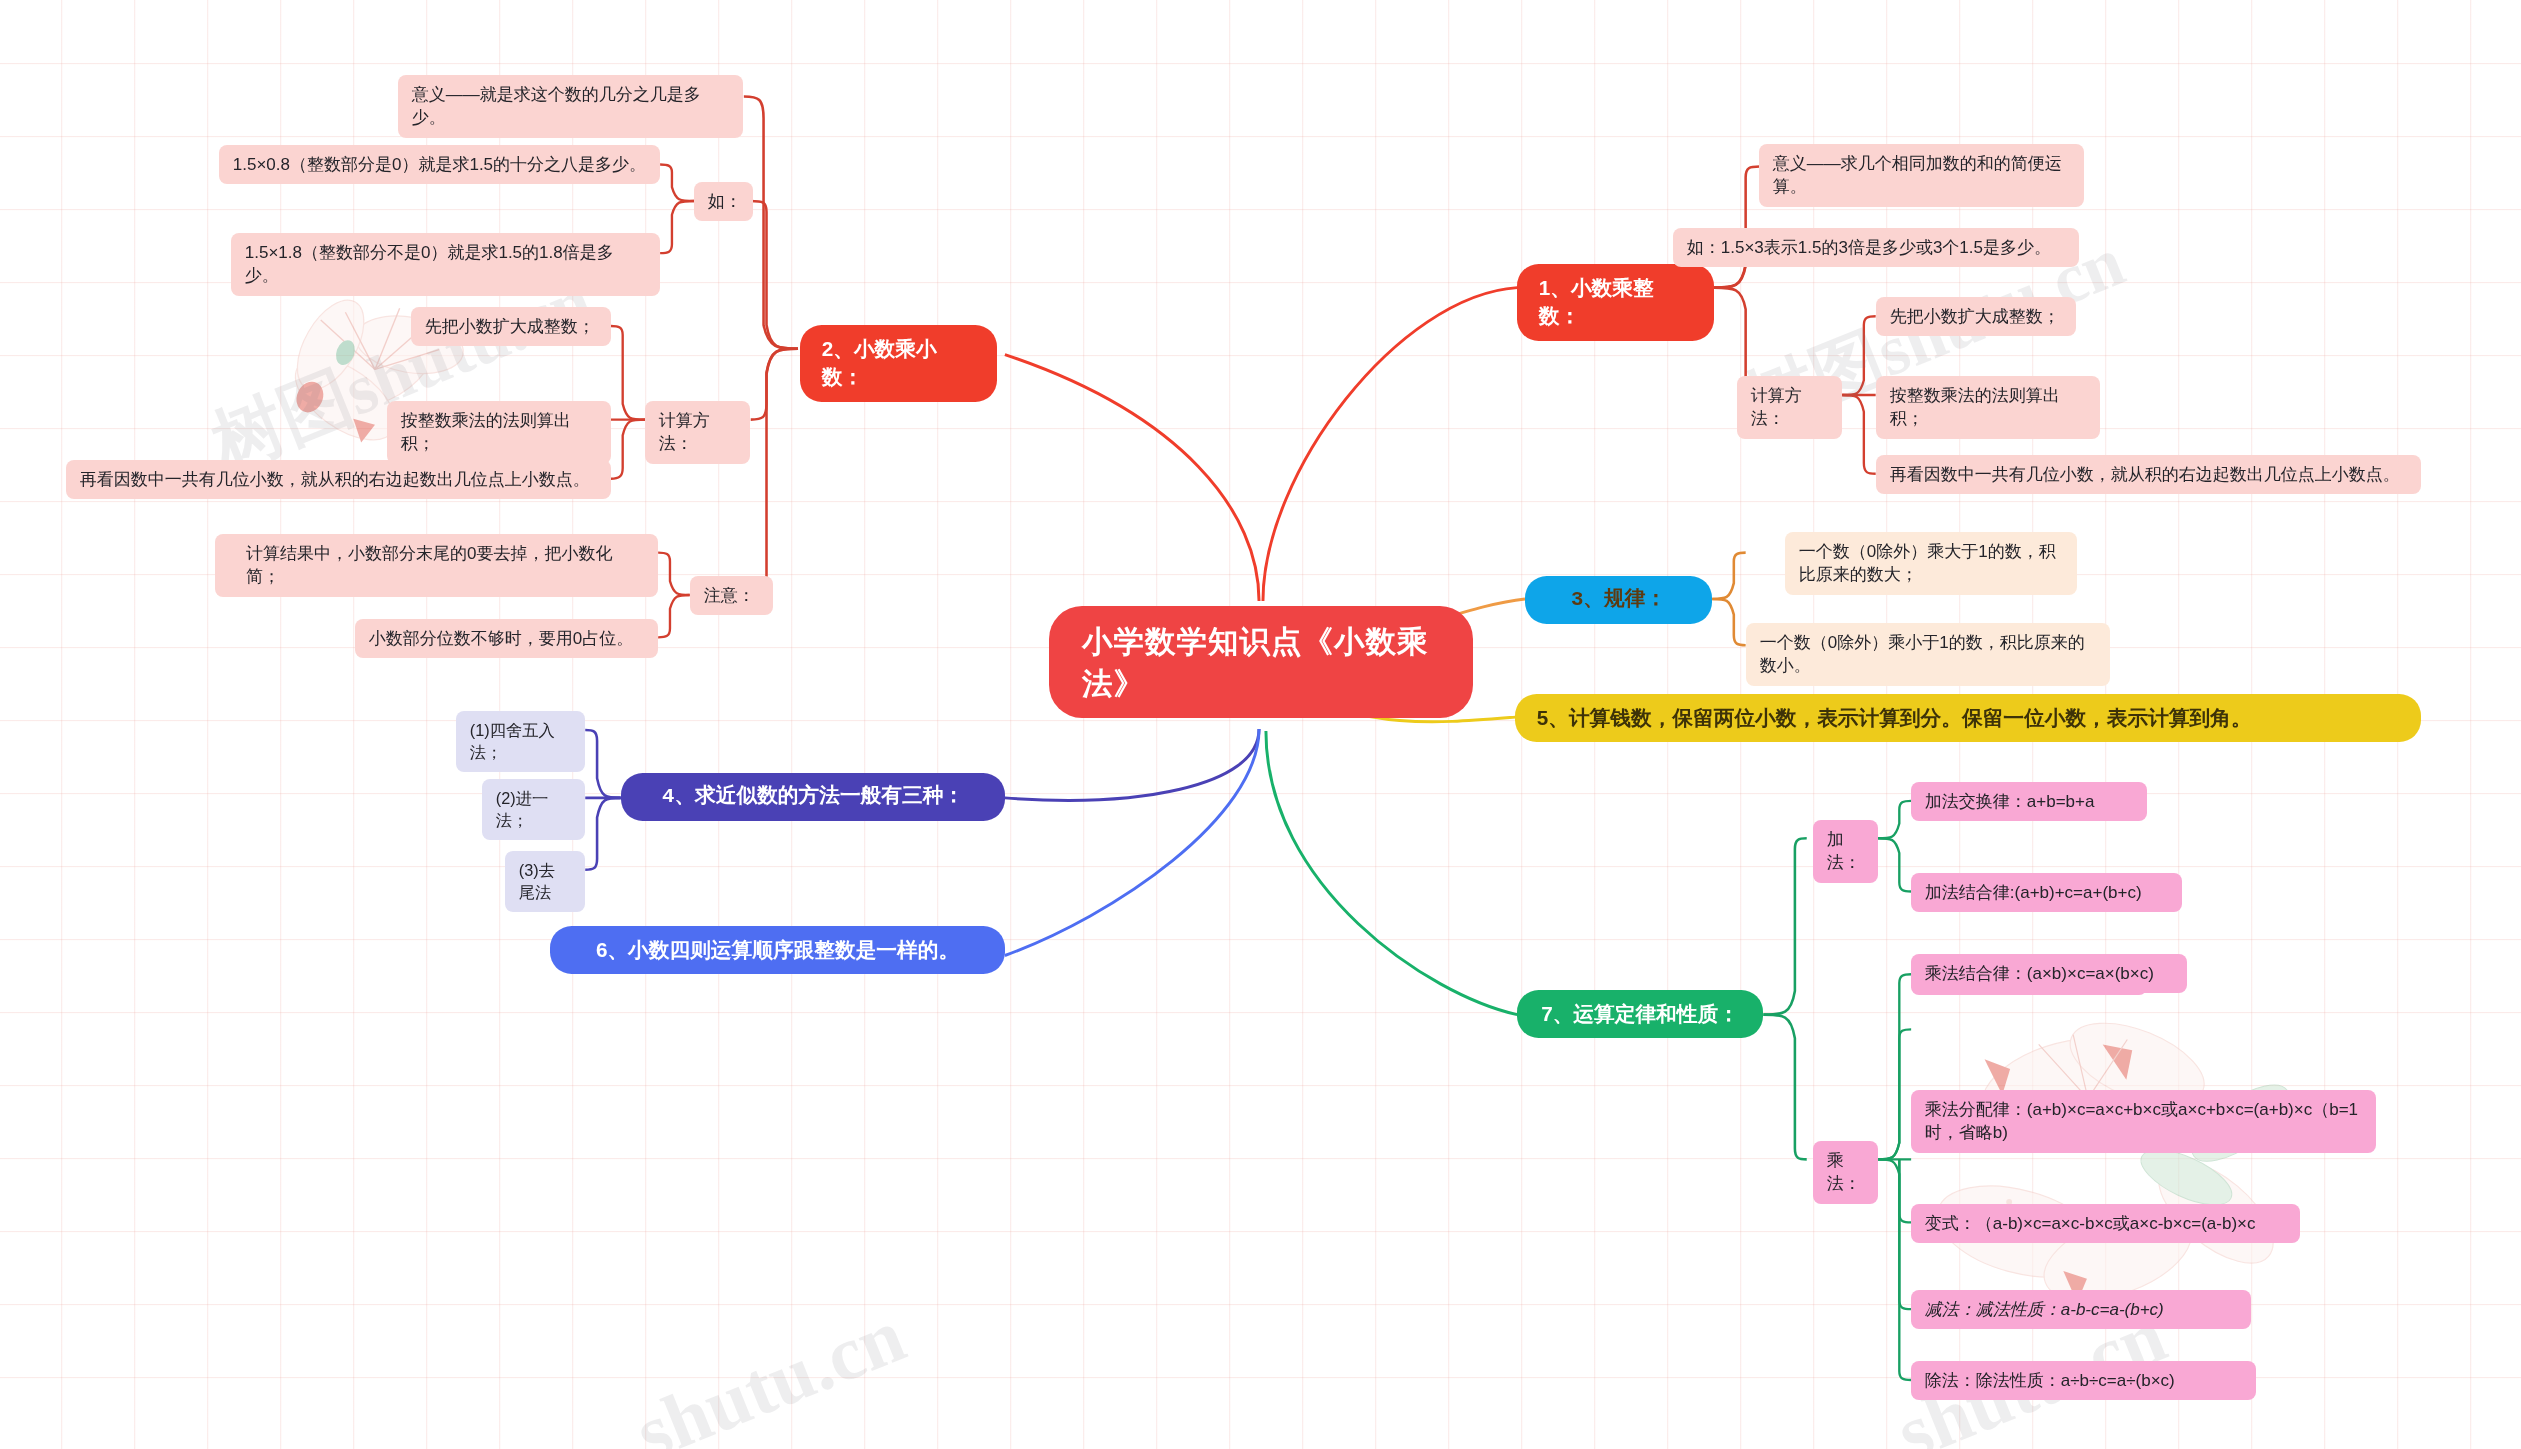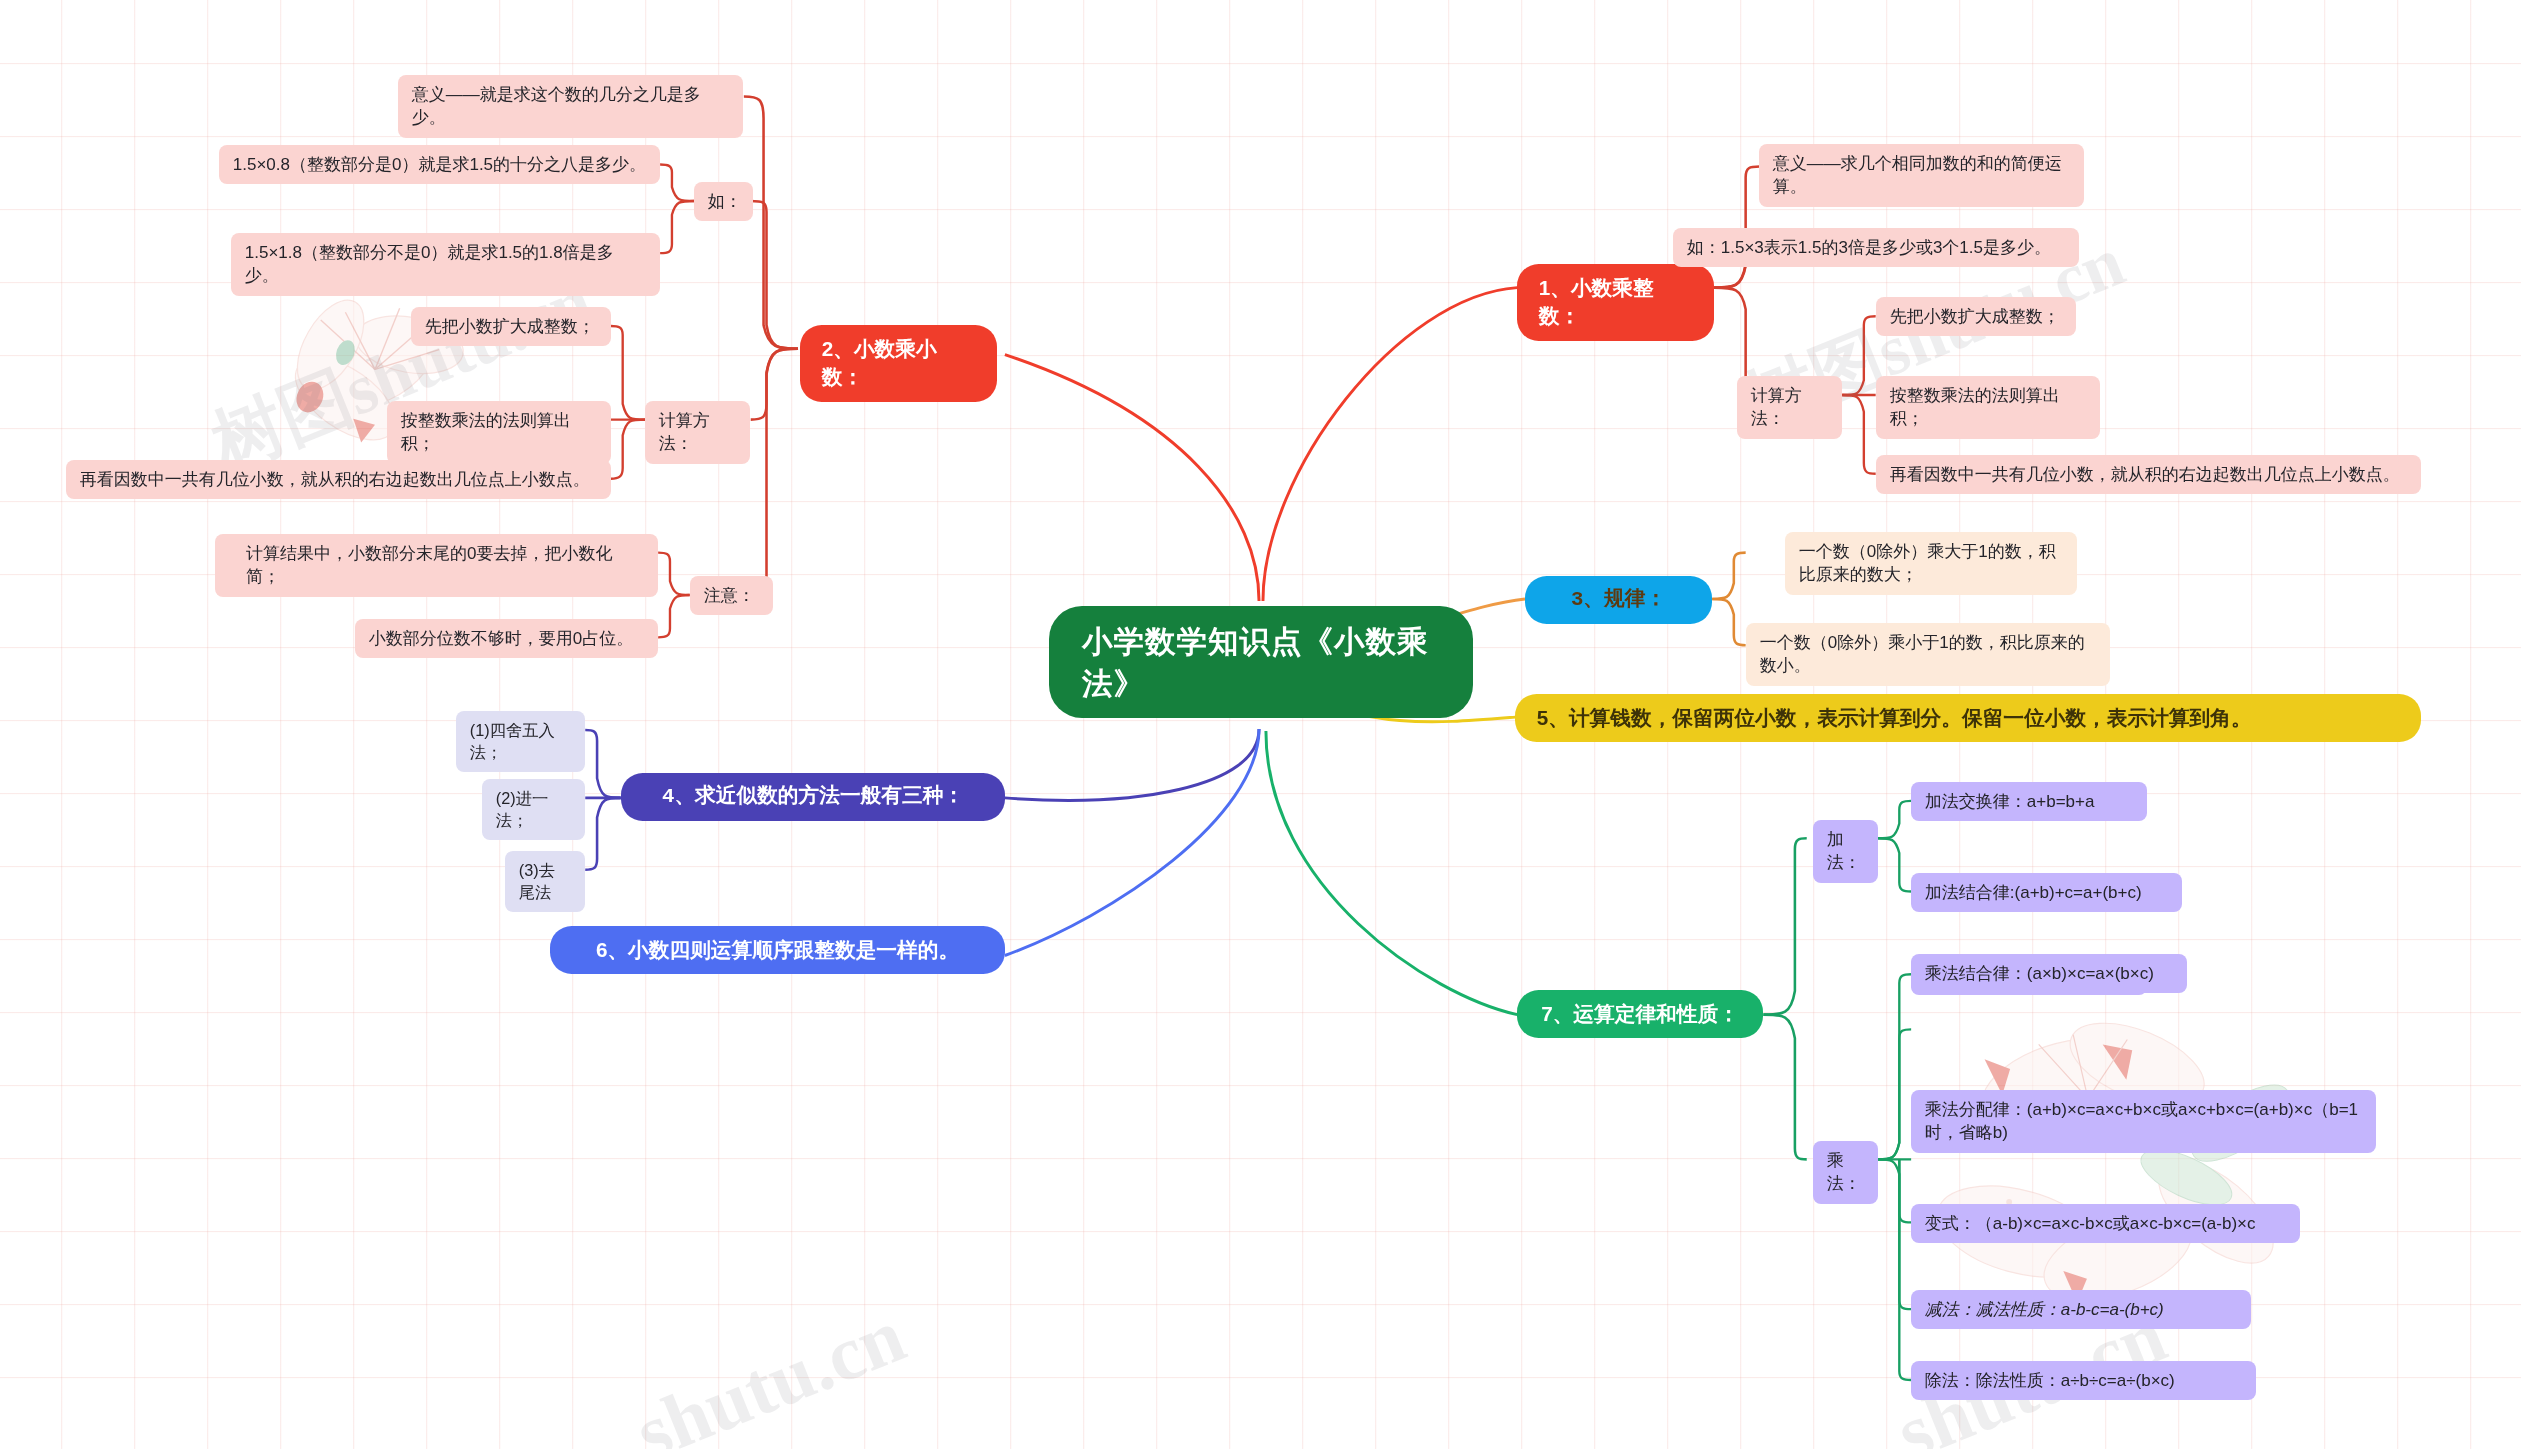--- a/index.html
+++ b/index.html
@@ -25,42 +25,42 @@
 
   .node{
     position:absolute;
     box-sizing:border-box;
     display:flex;align-items:center;
     white-space:pre-wrap;
     line-height:1.38;
   }
   
   .n-root{
-    background:#15803d;color:#ffffff;
+    background:#ef4444;color:#ffffff;
     border-radius:33px;
     font-size:30.5px;font-weight:600;
     padding:13.8px 33px;
     letter-spacing:1px;
     justify-content:center;
   }
   
   .pill{border-radius:21.7px;color:#ffffff;font-size:20.7px;font-weight:600;padding:9.9px 21.7px;}
   .pill-red   {background:#f03d2b;}
   .pill-orange{background:#0ea5e9;color:#5d3a10;font-family:Liberation Mono, monospace;}
   .pill-yellow{background:#edcb1b;color:#3d3208;}
   .pill-indigo{background:#4a41b5;}
   .pill-blue  {background:#4e6ef2;}
   .pill-green {background:#18b16a;}
 
   
   .leaf{border-radius:8px;font-size:17px;padding:7.9px 13.8px;color:#24242a;}
   .leaf-pink  {background:#fbd4d1;}
   .leaf-orange{background:#fdeada;}
   .leaf-purple{background:#dfdff3;}
-  .leaf-green {background:#c4b5fd;}
+  .leaf-green {background:#f9a8d4;}
   .small{font-size:16.3px;}
 
   .wm{
     position:absolute;color:rgba(120,120,130,.13);
     font-weight:700;white-space:nowrap;pointer-events:none;
     font-family:"Liberation Serif","DejaVu Serif",serif;
   }
   .flower{position:absolute;pointer-events:none;opacity:.55;}
 </style>
 </head>

